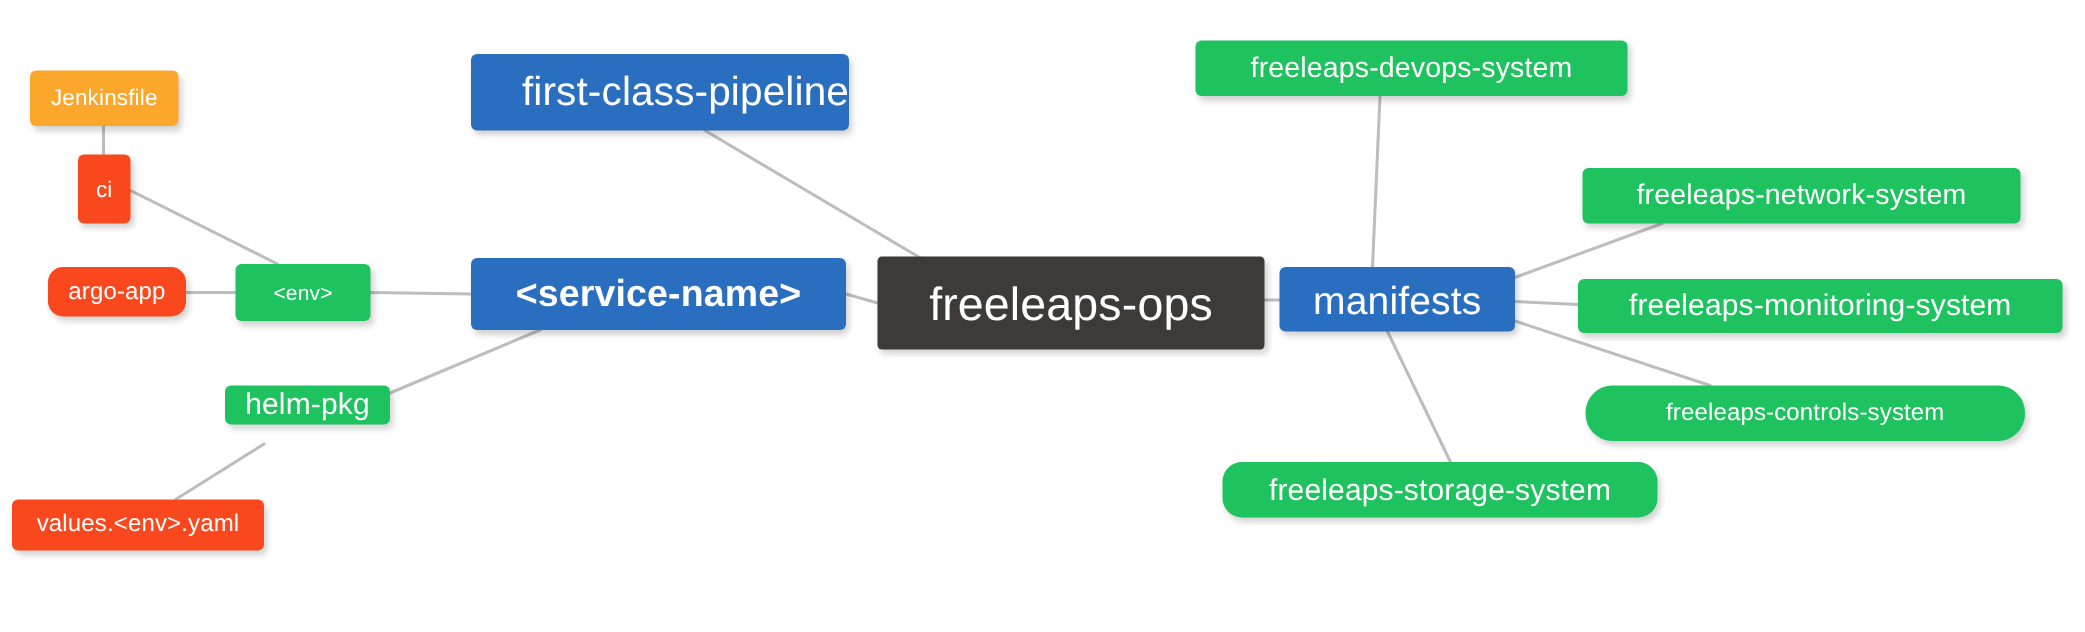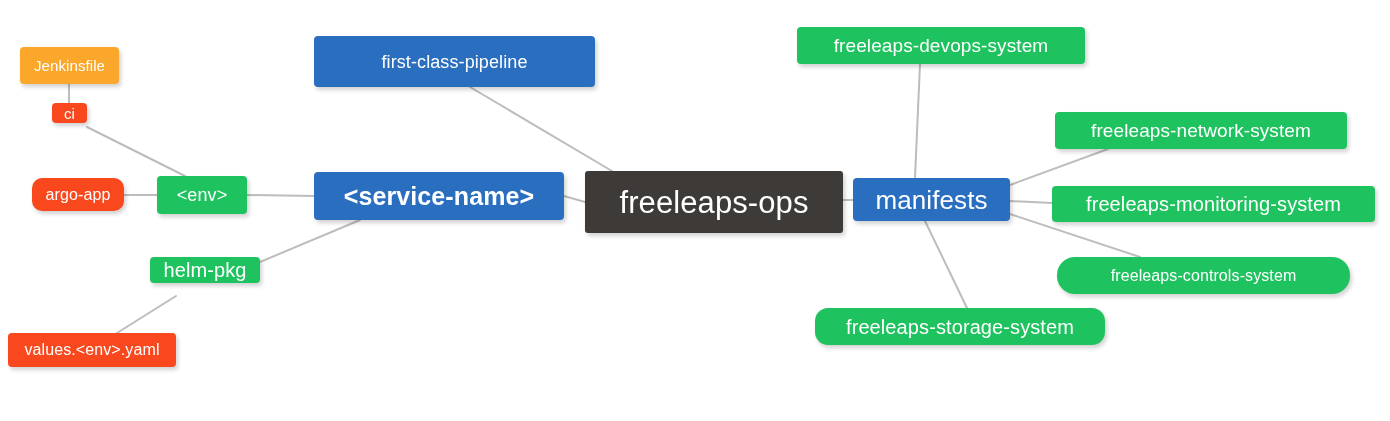--- a/index.html
+++ b/index.html
@@ -59,36 +59,36 @@
       <line x1="915" y1="178" x2="920" y2="64" stroke="#bdbdbd" stroke-width="2" stroke-linecap="round"></line>
       <line x1="1010" y1="185" x2="1108" y2="149" stroke="#bdbdbd" stroke-width="2" stroke-linecap="round"></line>
       <line x1="1010" y1="201" x2="1052" y2="203" stroke="#bdbdbd" stroke-width="2" stroke-linecap="round"></line>
       <line x1="1010" y1="214" x2="1140" y2="257" stroke="#bdbdbd" stroke-width="2" stroke-linecap="round"></line>
       <line x1="925" y1="221" x2="967" y2="308" stroke="#bdbdbd" stroke-width="2" stroke-linecap="round"></line>
     </svg>
   <div id="node-layer">
       <div class="node n-orange" style="left: 20px; top: 23px; width: 99px; height: 37px; font-size: 15px; margin-top: 24px;">
         <span>Jenkinsfile</span>
       </div>
-      <div class="node n-red" style="left: 52px; top: 103px; width: 35px; height: 20px; font-size: 15px;">
+      <div class="node n-red" style="left: 52px; top: 103px; width: 35px; height: 46px; font-size: 15px;">
         <span>ci</span>
       </div>
       <div class="node n-red" style="left: 32px; top: 178px; width: 92px; height: 33px; font-size: 16px; border-radius: 10px;">
         <span>argo-app</span>
       </div>
-      <div class="node n-green" style="left: 157px; top: 176px; width: 90px; height: 38px; font-size: 18px;">
+      <div class="node n-green" style="left: 157px; top: 176px; width: 90px; height: 38px; font-size: 14px;">
         <span>&lt;env&gt;</span>
       </div>
       <div class="node n-green" style="left: 150px; top: 257px; width: 110px; height: 26px; font-size: 20px;">
         <span>helm-pkg</span>
       </div>
       <div class="node n-red" style="left: 8px; top: 333px; width: 168px; height: 34px; font-size: 16px;">
         <span>values.&lt;env&gt;.yaml</span>
       </div>
-      <div class="node n-blue" style="left: 314px; top: 36px; width: 281px; height: 51px; font-size: 18px;">
+      <div class="node n-blue" style="left: 314px; top: 36px; width: 252px; height: 51px; font-size: 27px; justify-content: flex-end;">
         <span>first-class-pipeline</span>
       </div>
       <div class="node n-blue" style="left: 314px; top: 172px; width: 250px; height: 48px; font-size: 25px; font-weight: bold;">
         <span>&lt;service-name&gt;</span>
       </div>
       <div class="node n-root" style="left: 585px; top: 171px; width: 258px; height: 62px; font-size: 31px;">
         <span>freeleaps-ops</span>
       </div>
       <div class="node n-blue" style="left: 853px; top: 178px; width: 157px; height: 43px; font-size: 26px;">
         <span>manifests</span>

